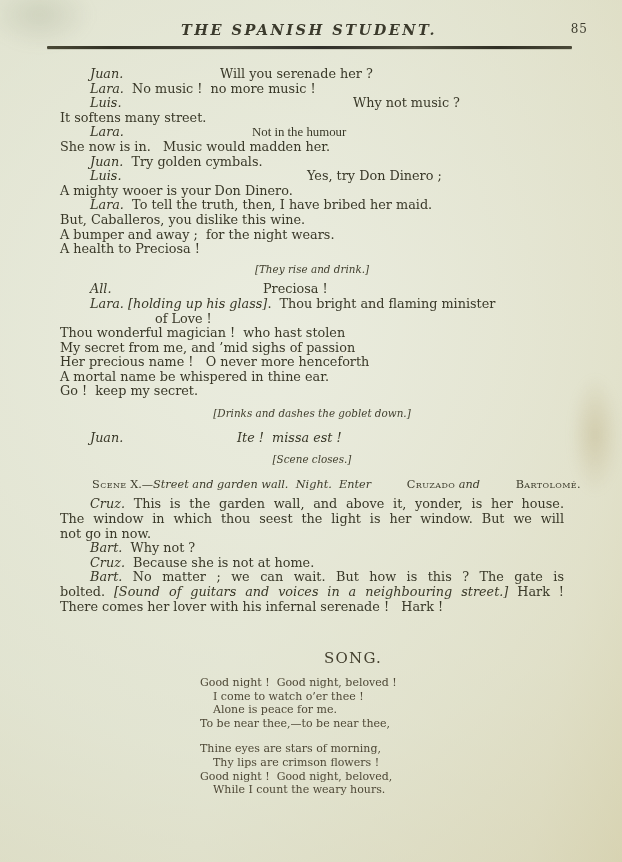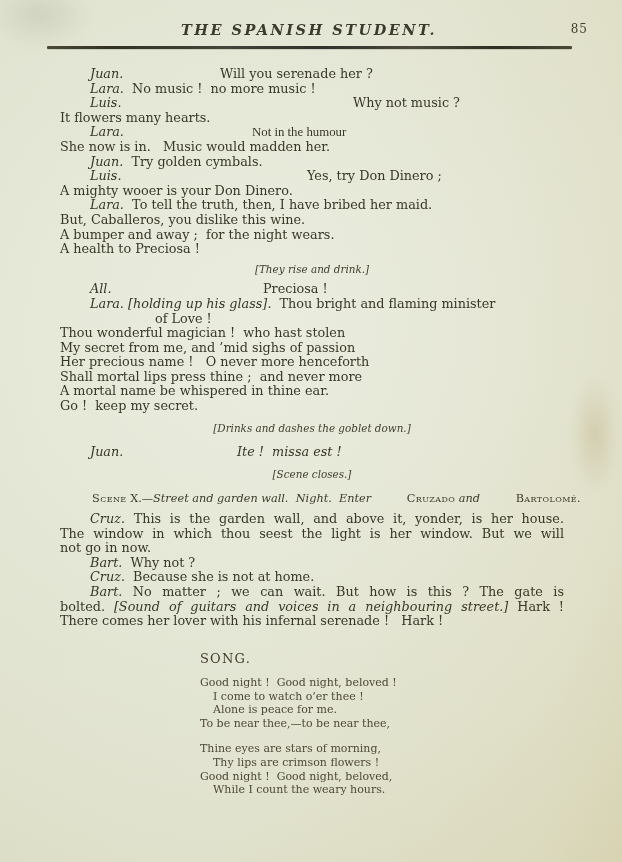--- a/index.html
+++ b/index.html
@@ -48,58 +48,57 @@
   .it{font-style:italic;}
   .sc{font-variant:small-caps;letter-spacing:.4px;padding-left:32px;}
   .ctr{text-align:center;}
   .jl{white-space:normal;text-align:justify;text-align-last:justify;}
   .sd{font-size:10.4px;font-style:italic;color:#42402f;line-height:13px;}
   .scene{font-size:11.3px;white-space:nowrap;color:#3c3b2b;}
   .song{
     position:absolute;left:200px;top:652px;width:182px;
     font-size:11px;line-height:13.8px;color:#4e4836;
   }
-  .song-heading{text-align:left;font-size:13px;letter-spacing:1.2px;color:#433f2e;margin-bottom:10px;}
+  .song-heading{text-align:right;font-size:15px;letter-spacing:1.2px;color:#433f2e;margin-bottom:10px;}
   .songline{white-space:nowrap;}
 </style>
 </head>
 <body>
 
 <div class="page">
   <div class="corner"></div>
   <div class="smudge"></div>
 
   <div class="running-head">
     <div class="rh-title">THE SPANISH STUDENT.</div>
     <div class="rh-num">85</div>
   </div>
   <div class="rule"></div>
 
   <div class="text">
       <div class="tl" style="padding-left: 30px;"><span class="it">Juan.</span><span class="abs" style="left: 160px;">Will you serenade her ?</span></div>
       <div class="tl" style="padding-left: 30px;"><span class="it">Lara.</span><span>&nbsp; No music !&nbsp; no more music !</span></div>
       <div class="tl" style="padding-left: 30px;"><span class="it">Luis.</span><span class="abs" style="left: 293px;">Why not music ?</span></div>
-      <div class="tl"><span>It flowers many hearts.</span></div>
+      <div class="tl"><span>It softens many street.</span></div>
       <div class="tl" style="padding-left: 30px;"><span class="it">Lara.</span><span class="abs" style="left: 192px; font-family: Liberation Serif, serif;">Not in the humour</span></div>
       <div class="tl"><span>She now is in.&nbsp;&nbsp; Music would madden her.</span></div>
       <div class="tl" style="padding-left: 30px;"><span class="it">Juan.</span><span>&nbsp; Try golden cymbals.</span></div>
       <div class="tl" style="padding-left: 30px;"><span class="it">Luis.</span><span class="abs" style="left: 247px;">Yes, try Don Dinero ;</span></div>
       <div class="tl"><span>A mighty wooer is your Don Dinero.</span></div>
       <div class="tl" style="padding-left: 30px;"><span class="it">Lara.</span><span>&nbsp; To tell the truth, then, I have bribed her maid.</span></div>
       <div class="tl"><span>But, Caballeros, you dislike this wine.</span></div>
       <div class="tl"><span>A bumper and away ;&nbsp; for the night wears.</span></div>
       <div class="tl"><span>A health to Preciosa !</span></div>
       <div class="tl ctr sd" style="margin-top: 6px;"><span>[They rise and drink.]</span></div>
       <div class="tl" style="margin-top: 5px; padding-left: 30px;"><span class="it">All.</span><span class="abs" style="left: 203px;">Preciosa !</span></div>
       <div class="tl" style="padding-left: 30px;"><span class="it">Lara.</span><span> </span><span class="it">[holding up his glass]</span><span>.&nbsp; Thou bright and flaming minister</span></div>
       <div class="tl" style="padding-left: 95px;"><span>of Love !</span></div>
       <div class="tl"><span>Thou wonderful magician !&nbsp; who hast stolen</span></div>
       <div class="tl"><span>My secret from me, and ’mid sighs of passion</span></div>
       <div class="tl"><span>Her precious name !&nbsp;&nbsp; O never more henceforth</span></div>
-      <div class="tl"><span>Shall mortal lips press thine ;&nbsp; and never more</span></div>
       <div class="tl"><span>A mortal name be whispered in thine ear.</span></div>
       <div class="tl"><span>Go !&nbsp; keep my secret.</span></div>
       <div class="tl ctr sd" style="margin-top: 8px;"><span>[Drinks and dashes the goblet down.]</span></div>
       <div class="tl" style="margin-top: 9px; padding-left: 30px;"><span class="it">Juan.</span><span class="it abs" style="left: 177px;">Ite !&nbsp; missa est !</span></div>
       <div class="tl ctr sd" style="margin-top: 8px;"><span>[Scene closes.]</span></div>
       <div class="tl ctr scene" style="margin-top: 10px;"><span class="sc">Scene</span><span> X.—</span><span class="it">Street and garden wall.&nbsp; Night.&nbsp; Enter </span><span class="sc">Cruzado</span><span class="it"> and </span><span class="sc">Bartolomé.</span></div>
       <div class="tl jl" style="margin-top: 5px; padding-left: 30px;"><span class="it">Cruz.</span><span> This is the garden wall, and above it, yonder, is her house.</span></div>
       <div class="tl jl"><span>The window in which thou seest the light is her window. But we will</span></div>
       <div class="tl"><span>not go in now.</span></div>
       <div class="tl" style="padding-left: 30px;"><span class="it">Bart.</span><span>&nbsp; Why not ?</span></div>

